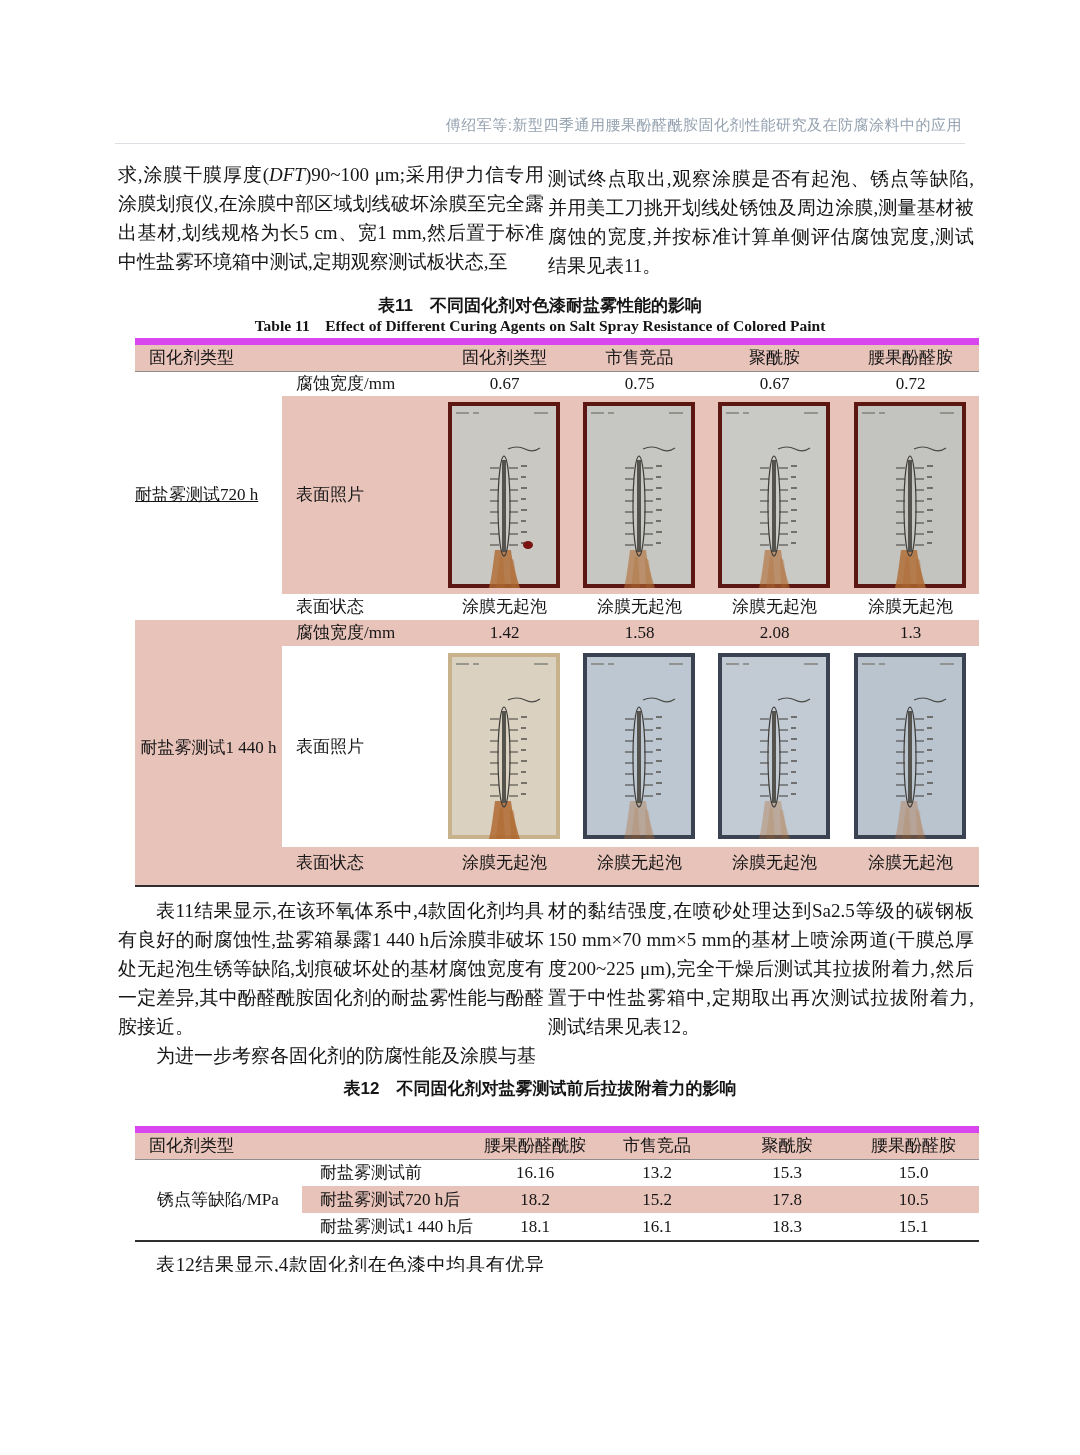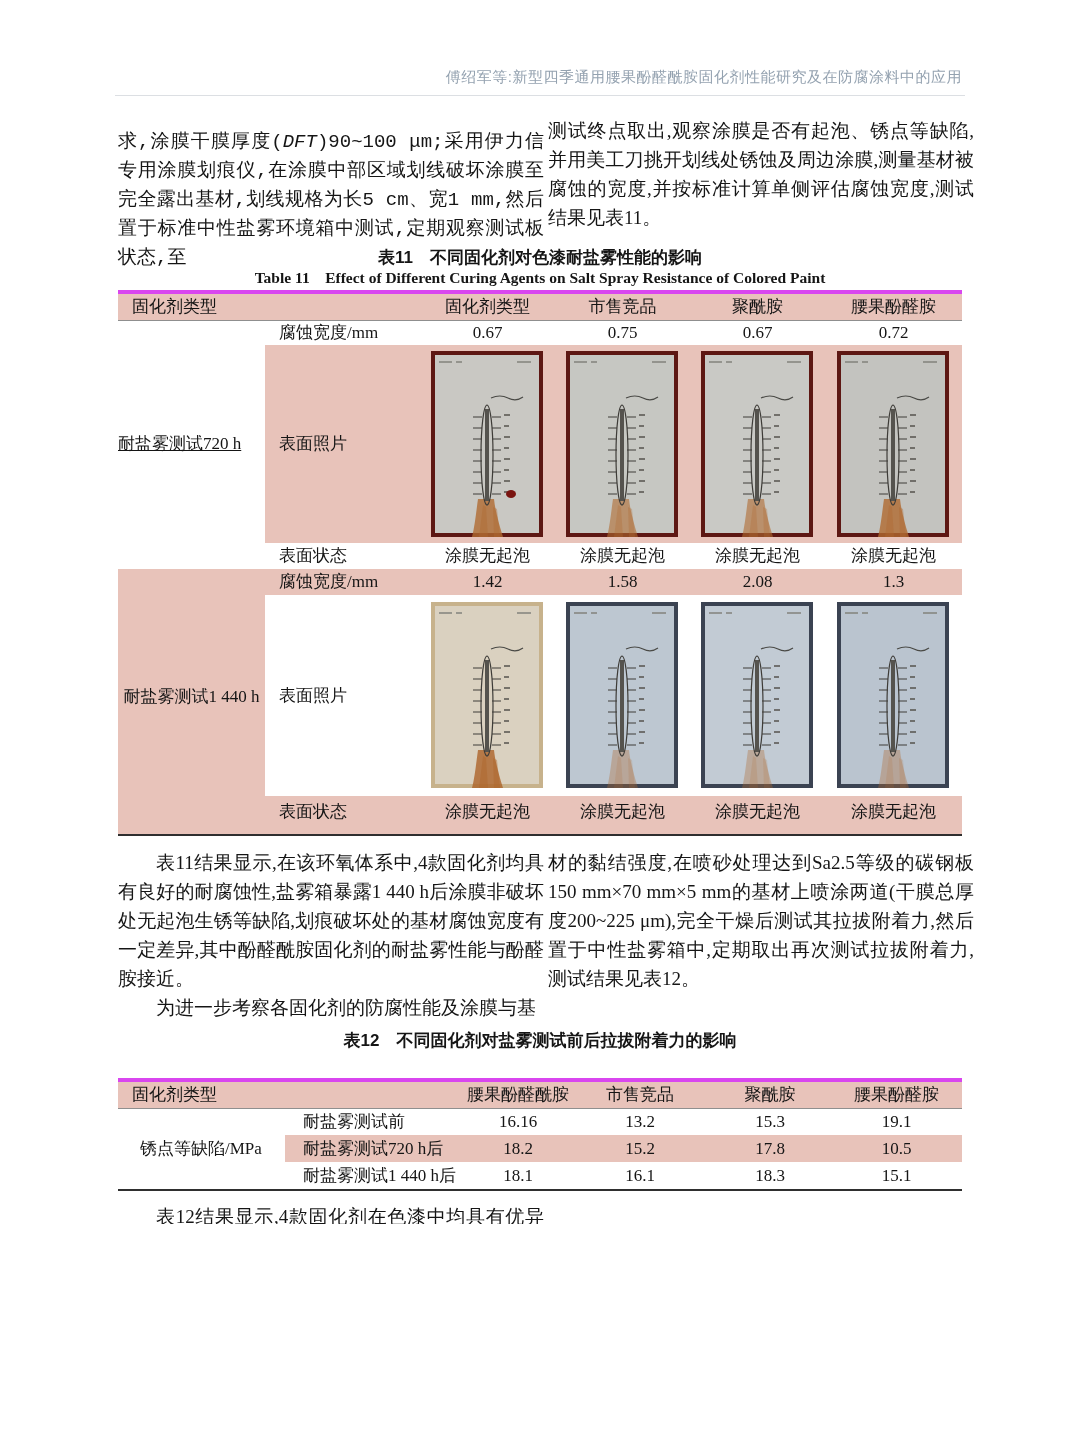--- a/index.html
+++ b/index.html
@@ -1,44 +1,44 @@
 <!DOCTYPE html>
 <html style="--pink: #e8c3ba; --red: #a2342a; --slate: #3d5064;"><head>
 <meta charset="utf-8">
 <style>
   html,body{margin:0;padding:0;background:#fff;}
   .page{position:relative;width:1080px;height:1224px;background:#ffffff;overflow:hidden;
-        font-family:"Liberation Serif","DejaVu Serif",serif;color:#151515;}
+        font-family:"Liberation Serif","DejaVu Serif",serif;color:#151515;margin-top:48px;}
 
   
   .running-title{position:absolute;top:68px;right:118px;font-size:15px;color:#94a2b0;
                  font-family:"Liberation Sans","DejaVu Sans",sans-serif;letter-spacing:.5px;}
   .header-rule{position:absolute;top:95px;left:115px;width:850px;border-top:1px solid #dcdfe3;}
 
   
   .col{position:absolute;width:426px;font-size:19px;line-height:29px;text-align:justify;}
   .col p{margin:0;}
   .col p.ind{text-indent:2em;}
-  #p-top-left{left:118px;top:128px;font-family:Liberation Mono, monospace;}
+  #p-top-left{left:118px;top:112px;}
   #p-top-right{left:548px;top:116px;}
   #p-mid-left{left:118px;top:848px;}
   #p-mid-right{left:548px;top:848px;}
   #p-bot-left{left:118px;top:1202px;}
   #p-bot-right{left:548px;top:1202px;}
 
   
   .tbl-title-cn{position:absolute;width:844px;left:118px;text-align:center;font-size:17px;
                 font-weight:bold;font-family:"Liberation Sans","DejaVu Sans",sans-serif;}
   .tbl-title-en{position:absolute;width:844px;left:118px;text-align:center;font-size:15.5px;
                 font-weight:bold;}
   #t11-cn{top:246px;} #t11-en{top:268px;}
   #t12-cn{top:1029px;} #t12-en{top:1052px;}
 
   
-  .tbl{position:absolute;left:118px;width:844px;border-top:4px solid #d946ef;
+  .tbl{position:absolute;left:135px;width:844px;border-top:7px solid #d946ef;
        border-bottom:2px solid #2f2f2f;font-size:17px;}
   .tbl .layer{position:absolute;}
   .pink{background:var(--pink);}
   .c{position:absolute;white-space:nowrap;}
   .ctr{text-align:center;}
 
   
   #tbl11{top:290px;height:540px;}
   #tbl11 .hline{position:absolute;top:26px;left:0;width:844px;border-top:1px solid #8f8f8f;}
   #tbl11 .r0{top:0;height:26px;line-height:26px;}
@@ -230,21 +230,21 @@
     <div class="c r0 d1 ctr">市售竞品</div>
     <div class="c r0 d2 ctr">聚酰胺</div>
     <div class="c r0 d3 ctr">腰果酚醛胺</div>
 
     <div class="c grp">锈点等缺陷/MPa</div>
 
     <div class="c r1 sub">耐盐雾测试前</div>
     <div class="c r1 d0 ctr">16.16</div>
     <div class="c r1 d1 ctr">13.2</div>
     <div class="c r1 d2 ctr">15.3</div>
-    <div class="c r1 d3 ctr">19.1</div>
+    <div class="c r1 d3 ctr">15.0</div>
 
     <div class="c r2 sub">耐盐雾测试720 h后</div>
     <div class="c r2 d0 ctr">18.2</div>
     <div class="c r2 d1 ctr">15.2</div>
     <div class="c r2 d2 ctr">17.8</div>
     <div class="c r2 d3 ctr">10.5</div>
 
     <div class="c r3 sub">耐盐雾测试1 440 h后</div>
     <div class="c r3 d0 ctr">18.1</div>
     <div class="c r3 d1 ctr">16.1</div>

